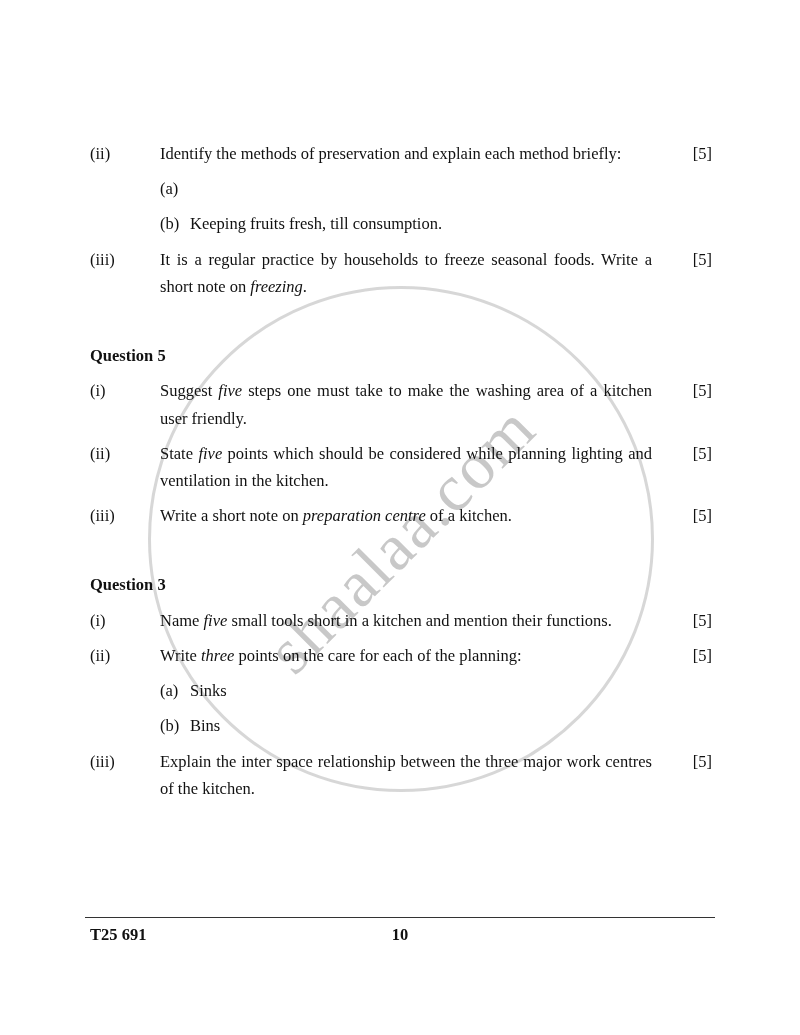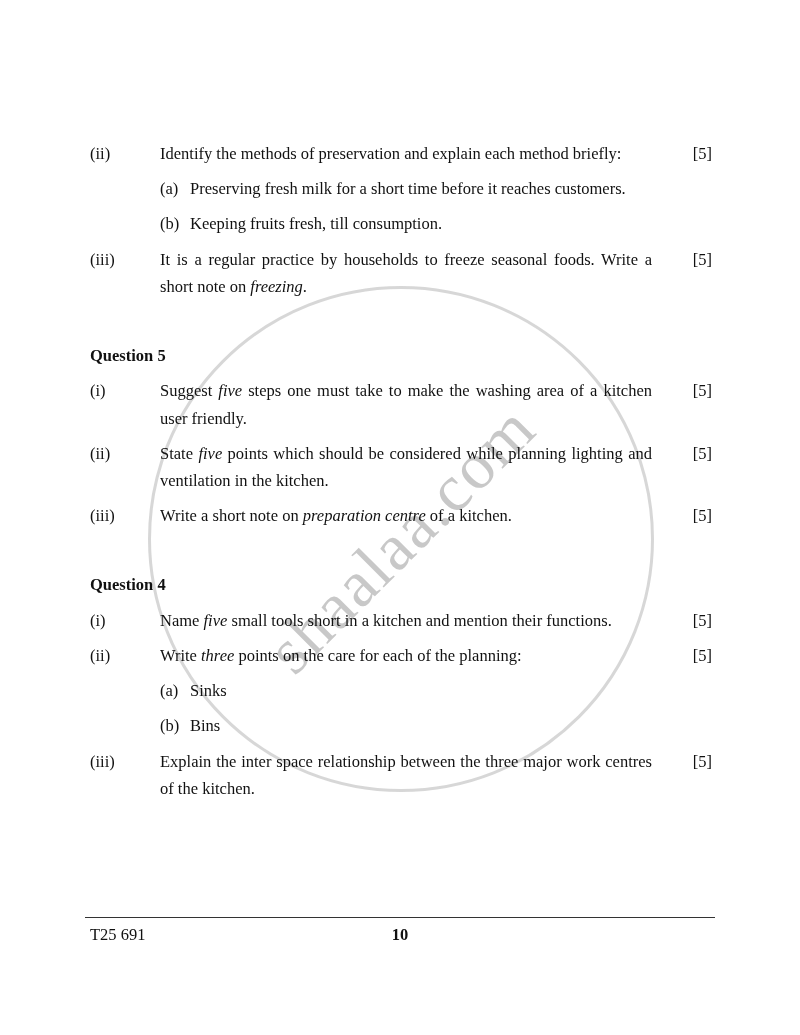--- a/index.html
+++ b/index.html
@@ -90,21 +90,21 @@
   .footer {
     position: absolute;
     left: 85px;
     right: 85px;
     top: 917px;
     border-top: 1.5px solid #333333;
     padding-top: 7px;
     z-index: 1;
   }
   .footer-code {
-    font-weight: normal;
+    font-weight: bold;
     margin-left: 5px;
   }
   .footer-page {
     position: absolute;
     left: 50%;
     transform: translateX(-50%);
     font-weight: bold;
   }
 </style>
 </head>
@@ -123,21 +123,20 @@
       <div class="qrow">
         <span class="qlabel">(ii)</span>
         <p class="qtext"><span>Identify the methods of preservation and explain each method briefly:</span></p>
         <span class="qmarks">[5]</span>
       </div>
 
       <div class="qrow">
         <span class="qlabel"></span>
         <div class="subwrap">
           <span class="sublabel">(a)</span>
-          <span class="subtext">Preserving fresh milk for a short time before it reaches customers.</span>
         </div>
         <span class="qmarks"></span>
       </div>
 
       <div class="qrow">
         <span class="qlabel"></span>
         <div class="subwrap">
           <span class="sublabel">(b)</span>
           <span class="subtext">Keeping fruits fresh, till consumption.</span>
         </div>
@@ -168,21 +167,21 @@
       </div>
 
       <div class="qrow">
         <span class="qlabel">(iii)</span>
         <p class="qtext"><span>Write a short note on </span><i>preparation centre</i><span> of a kitchen.</span></p>
         <span class="qmarks">[5]</span>
       </div>
     </div>
 
     <div class="section">
-      <h2 class="qheading" style="font-size:16.5px;">Question 4</h2>
+      <h2 class="qheading" style="font-size:16.5px;">Question 3</h2>
 
       <div class="qrow">
         <span class="qlabel">(i)</span>
         <p class="qtext"><span>Name </span><i>five</i><span> small tools short in a kitchen and mention their functions.</span></p>
         <span class="qmarks">[5]</span>
       </div>
 
       <div class="qrow">
         <span class="qlabel">(ii)</span>
         <p class="qtext"><span>Write </span><i>three</i><span> points on the care for each of the planning:</span></p>

